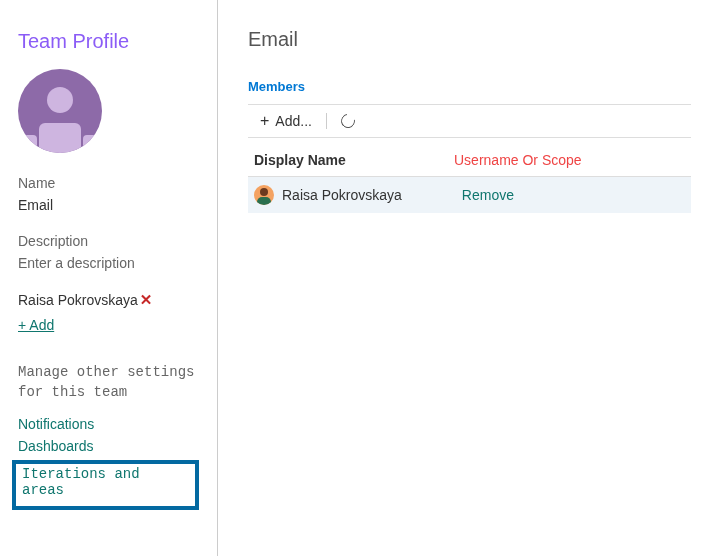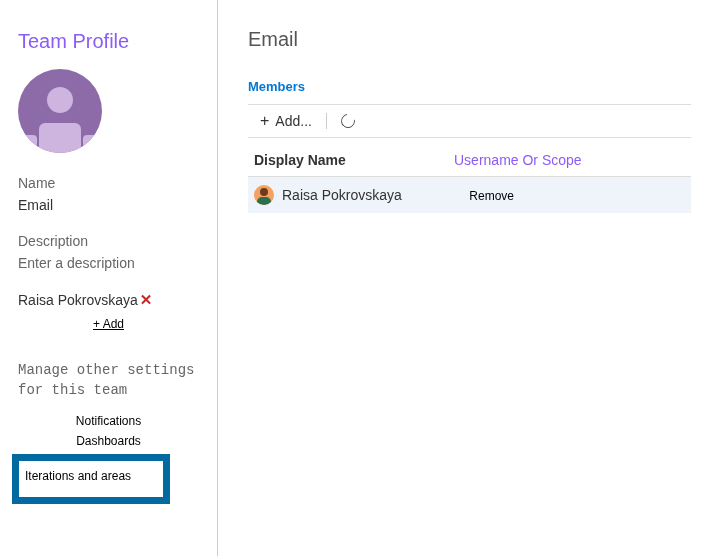--- a/index.html
+++ b/index.html
@@ -77,41 +77,41 @@
       font-size: 14px;
     }
     .remove-x {
       color: #c62828;
       font-weight: bold;
       margin-left: 2px;
       cursor: pointer;
       font-size: 15px;
     }
     .link {
-      color: #000000;
+      color: #0f766e;
       cursor: pointer;
-      font-size: 12px;
-      text-align: center;
+      font-size: 14px;
     }
     .add-link { margin-bottom: 30px; display: block; text-decoration: underline; }
     .settings-header {
       color: #666;
       font-size: 14px;
       margin-bottom: 14px;
       line-height: 1.4;
       font-family: Liberation Mono, monospace;
     }
     .settings-links .link { display: block; margin-bottom: 6px; }
     .highlight-box {
-      border: 7px solid #0369a1;
-      padding: 8px 4px;
+      border: 4px solid #0369a1;
+      padding: 2px 4px;
       display: inline-block;
       margin-left: -6px;
       padding-left: 6px;
       padding-right: 32px;
+      font-family: Liberation Mono, monospace;
     }
     .main h2 {
       font-size: 20px;
       font-weight: 300;
       color: #555;
       margin-bottom: 28px;
     }
     .members-label {
       color: #0078d4;
       font-weight: 600;
@@ -147,21 +147,21 @@
       border-top-color: transparent;
       transform: rotate(35deg);
       position: relative;
     }
     .table-header {
       display: flex;
       padding: 0 6px 8px 6px;
       font-size: 14px;
     }
     .col-name { flex: 0 0 200px; font-weight: 600; color: #333; }
-    .col-user { flex: 1; color: #8b5cf6; }
+    .col-user { flex: 1; color: #ef4444; }
     .col-act { flex: 0 0 60px; text-align: right; }
     .table-row {
       display: flex;
       align-items: center;
       padding: 8px 6px;
       background: #eef4f9;
       border-top: 1px solid #ddd;
       font-size: 14px;
     }
     .row-avatar {

